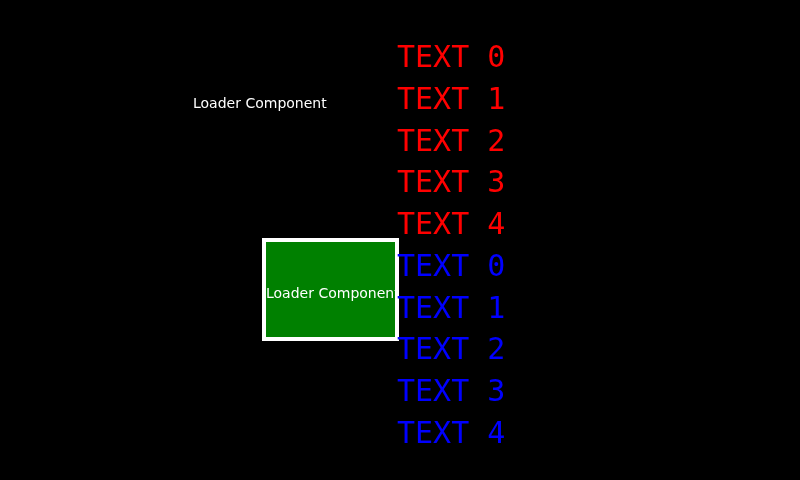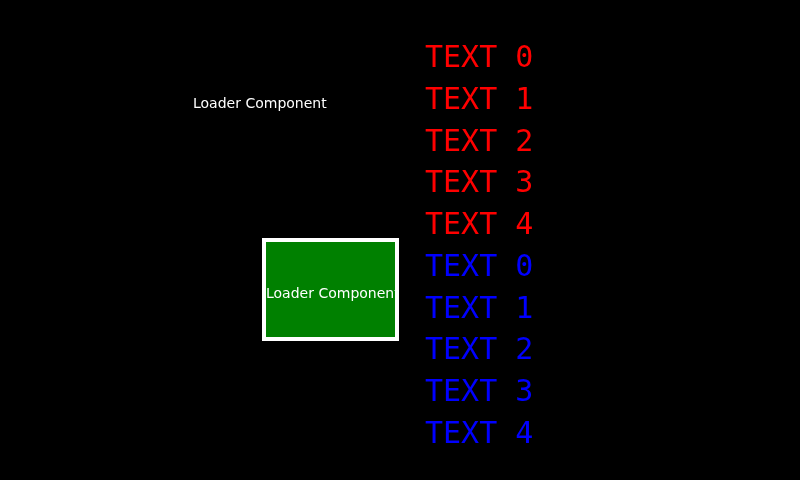--- a/index.html
+++ b/index.html
@@ -42,21 +42,20 @@
     font-size: 14px;
     color: #ffffff;
     white-space: pre;
     transform: translateY(3px);
   }
   .text-list {
     position: absolute;
     left: 397px;
     top: 36px;
     width: 200px;
-    margin-left: 28px;
   }
   .text-item {
     height: 41.75px;
     line-height: 41.75px;
     font-family: "DejaVu Sans Mono", monospace;
     font-size: 30px;
     white-space: pre;
   }
 </style>
 </head>

